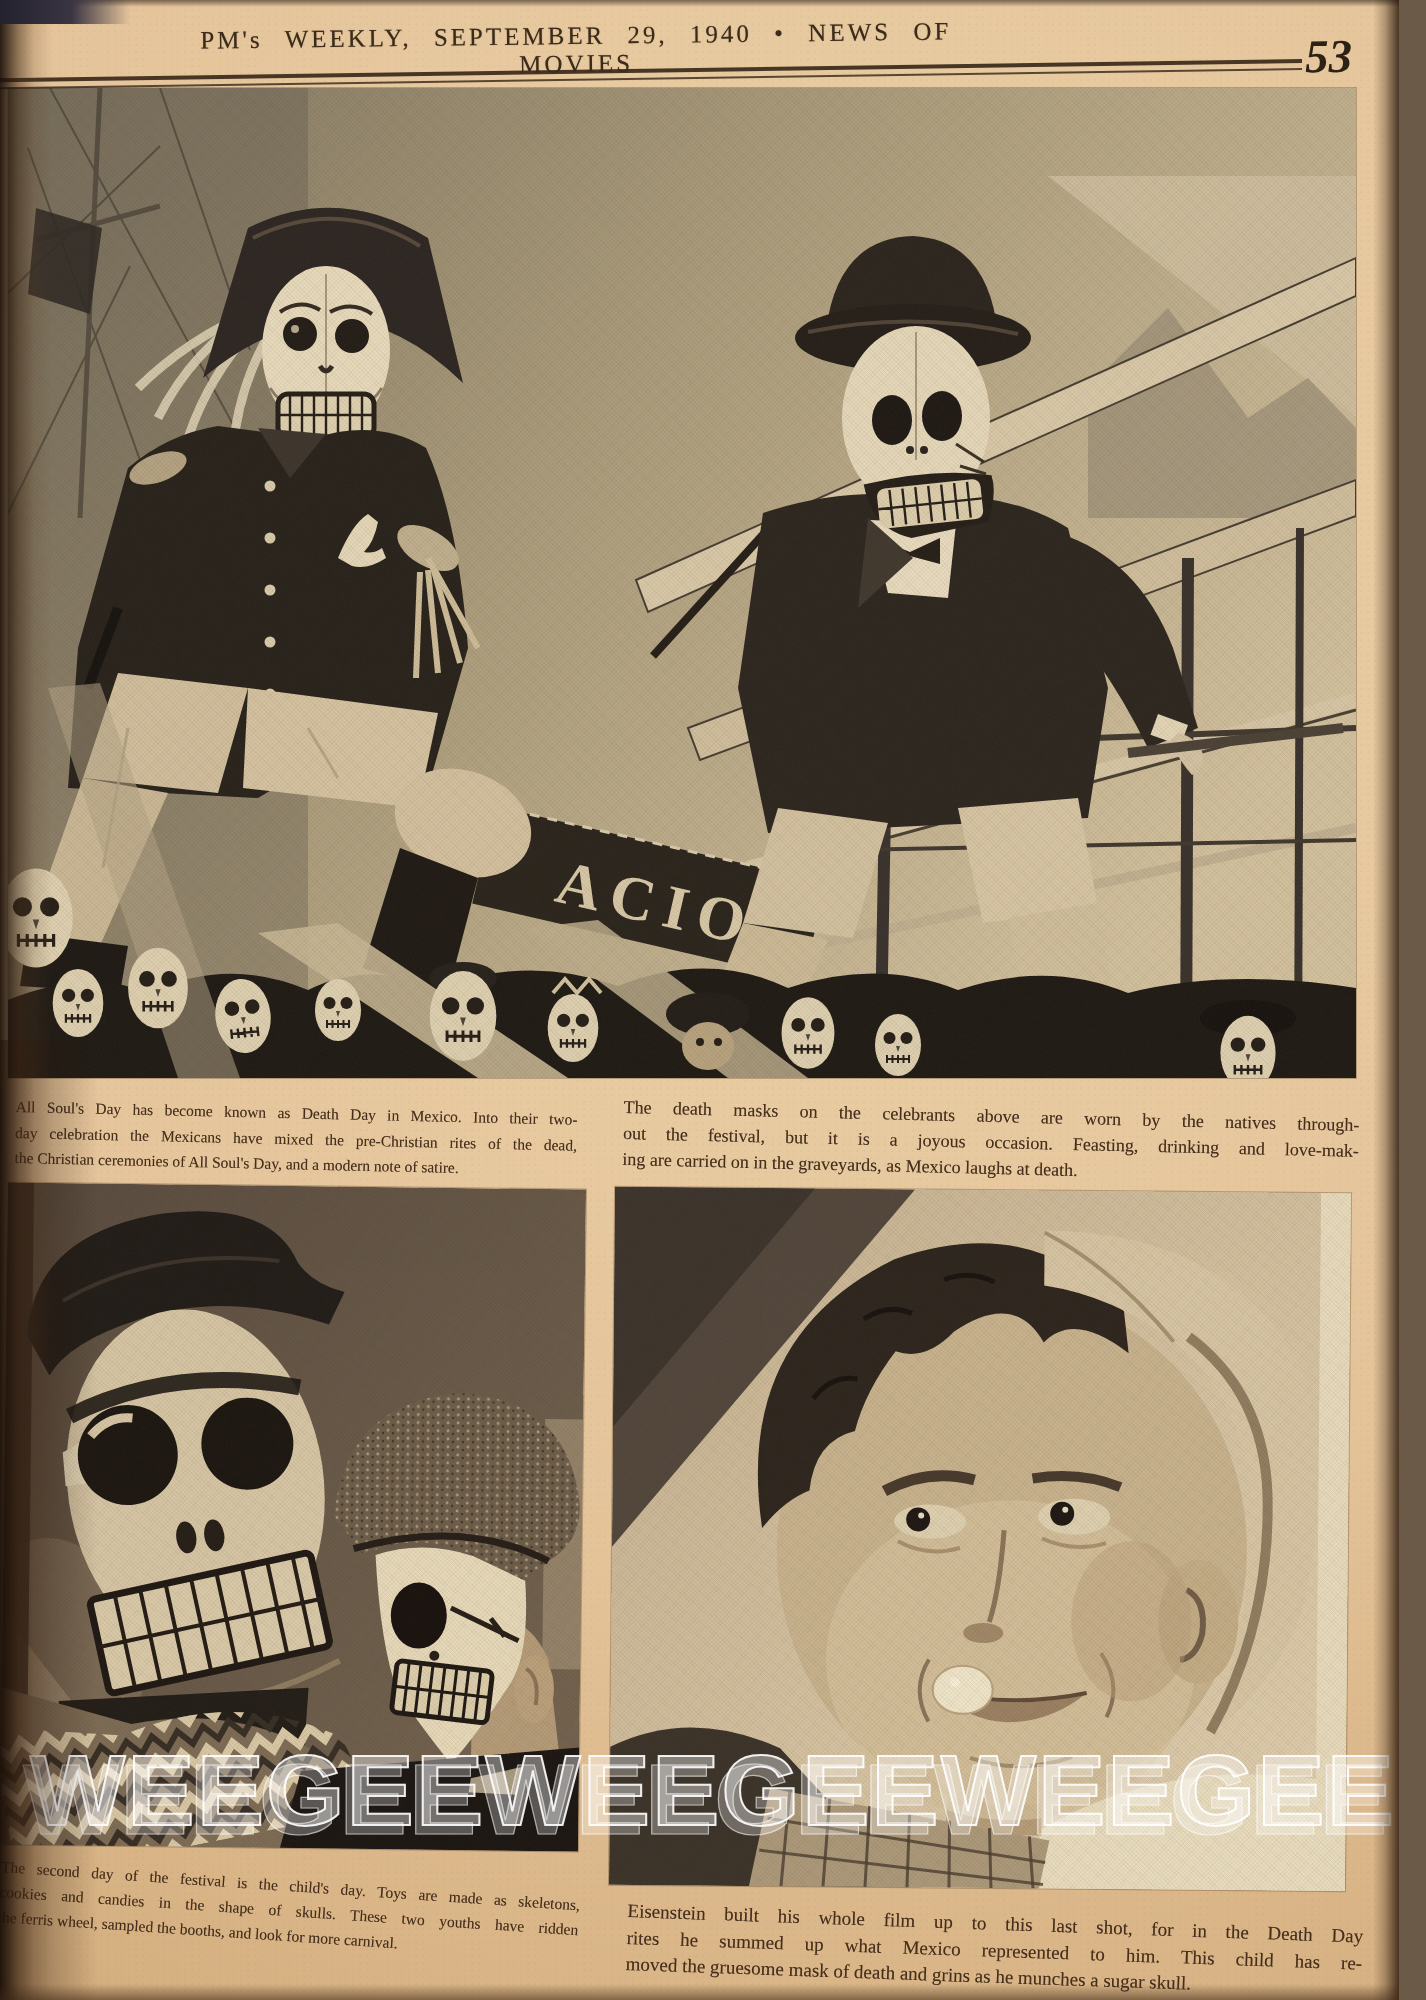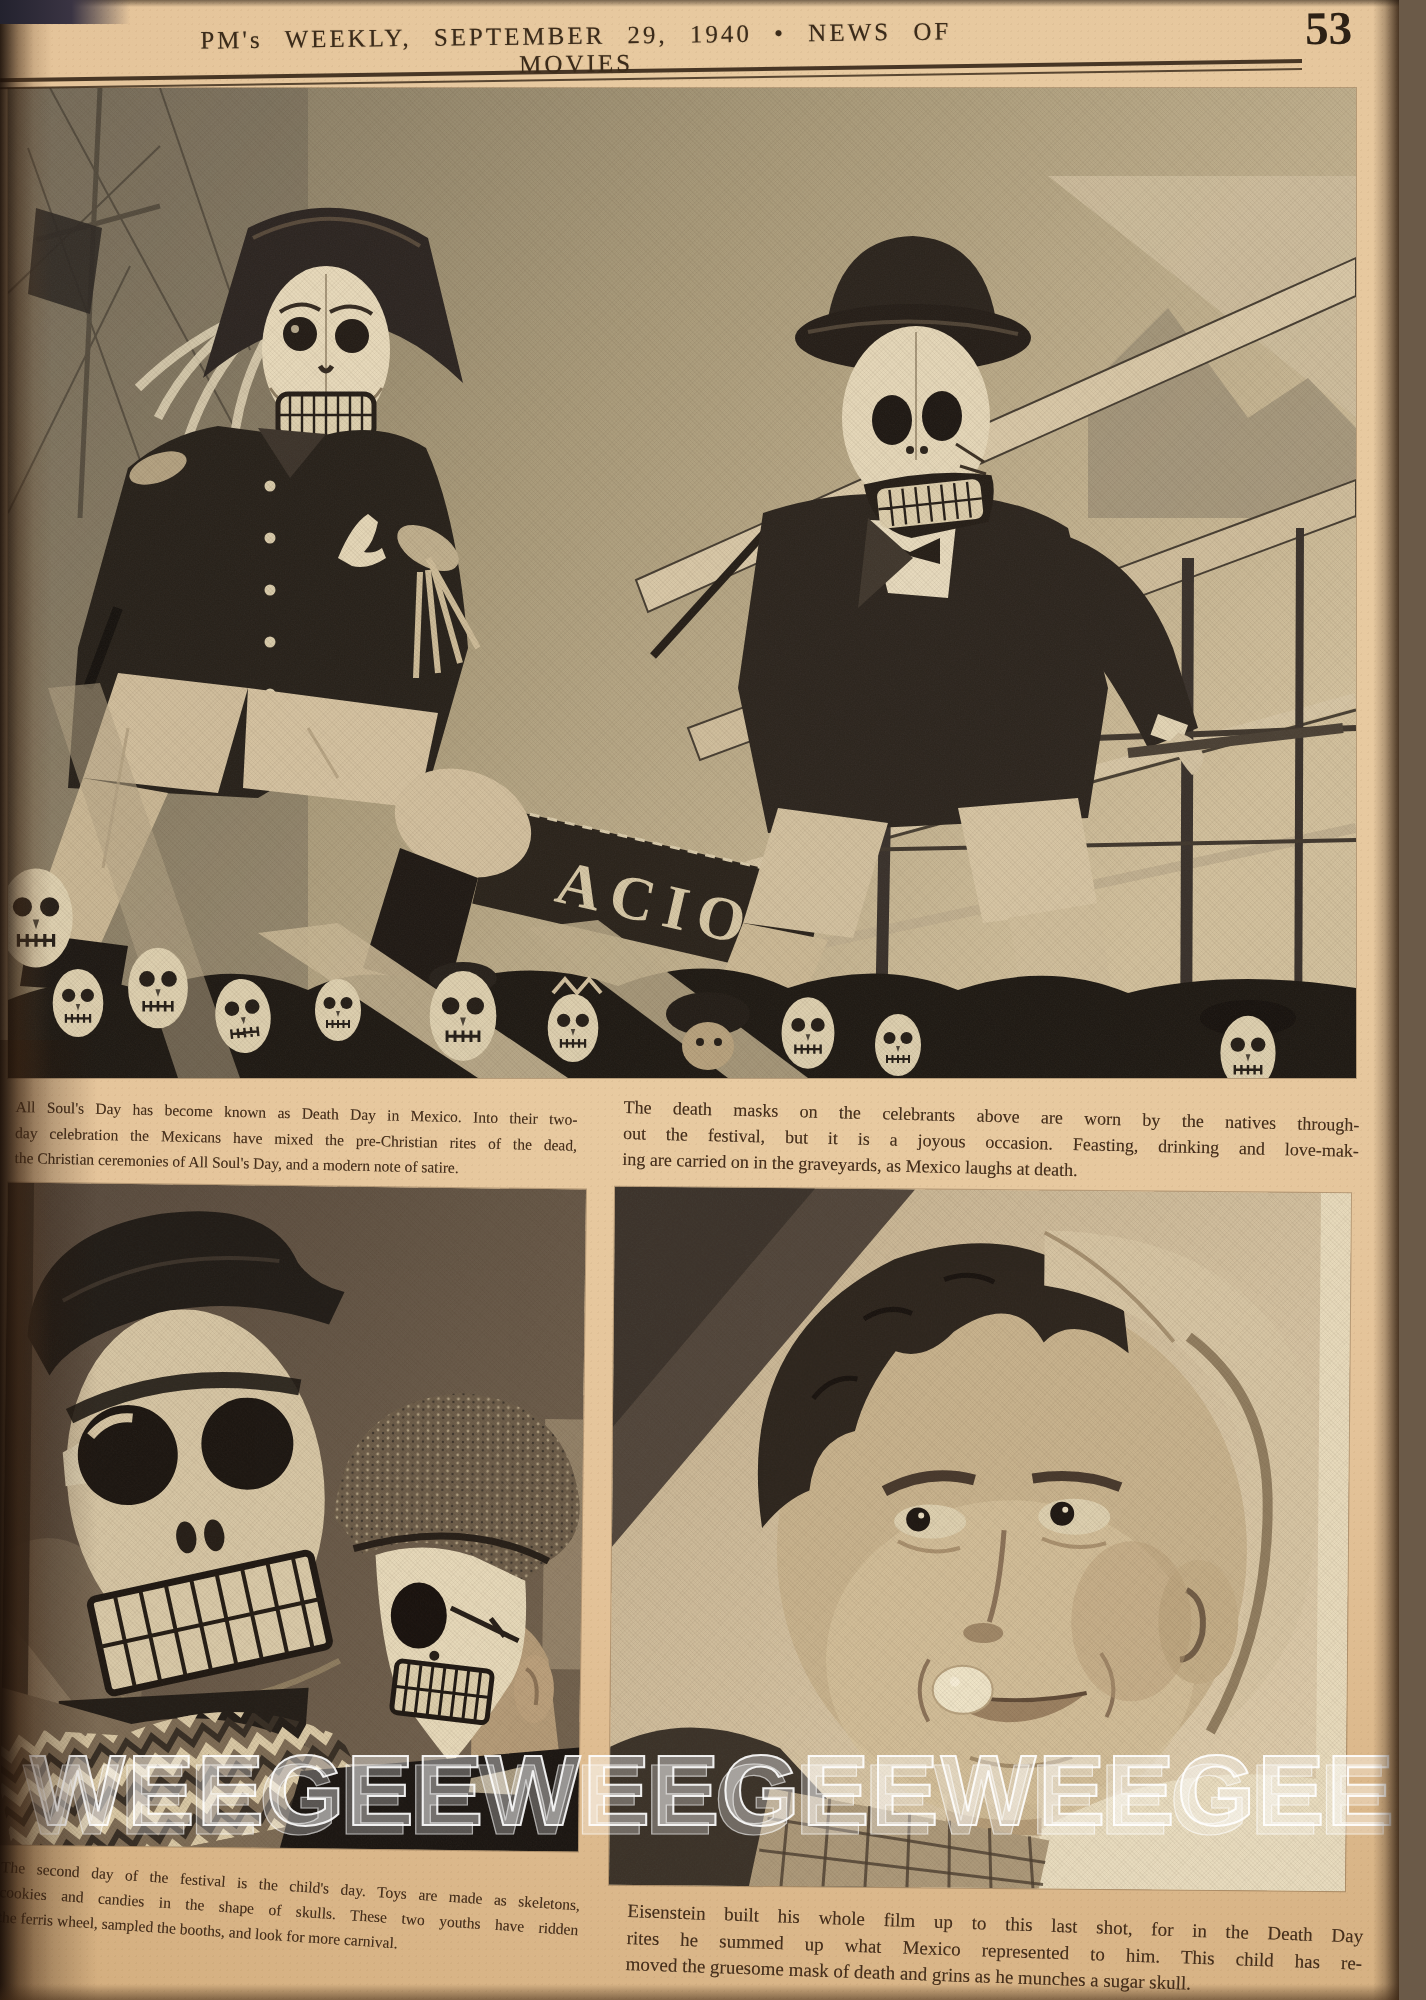--- a/index.html
+++ b/index.html
@@ -12,22 +12,22 @@
     background-image:radial-gradient(rgba(120,80,40,0.06) 1px, transparent 1px);
     background-size:7px 7px;}
   
   .masthead-title{
     position:absolute;left:138px;top:22px;width:876px;z-index:20;
     font-size:25px;letter-spacing:3px;word-spacing:13px;color:#3b2b1a;
     text-align:center;transform:rotate(-0.7deg);
     text-shadow:0 0 1px rgba(59,43,26,0.5);
   }
   .page-number{
-    position:absolute;left:1305px;top:1px;z-index:20;
-    font-size:47px;font-weight:bold;color:#2d2115;transform:rotate(-0.5deg);
+    position:absolute;left:1305px;top:29px;z-index:20;
+    font-size:47px;font-weight:bold;color:#2d2115;transform:rotate(-0.5deg);font-style:italic;
   }
   .rule-a,.rule-b{position:absolute;left:0;width:1302px;z-index:19;transform:rotate(-0.85deg);transform-origin:right center;}
   .rule-a{top:59px;border-top:4px solid rgba(53,38,23,0.9);}
   .rule-b{top:68px;border-top:2px solid rgba(53,38,23,0.8);}
   
   .photo{position:absolute;overflow:hidden;z-index:10;
     box-shadow:0 0 0 1px rgba(70,50,30,0.3), inset 0 0 22px rgba(40,25,12,0.28);}
   .photo svg{display:block;width:100%;height:100%;}
   .photo::after{content:"";position:absolute;inset:0;pointer-events:none;
     background:

